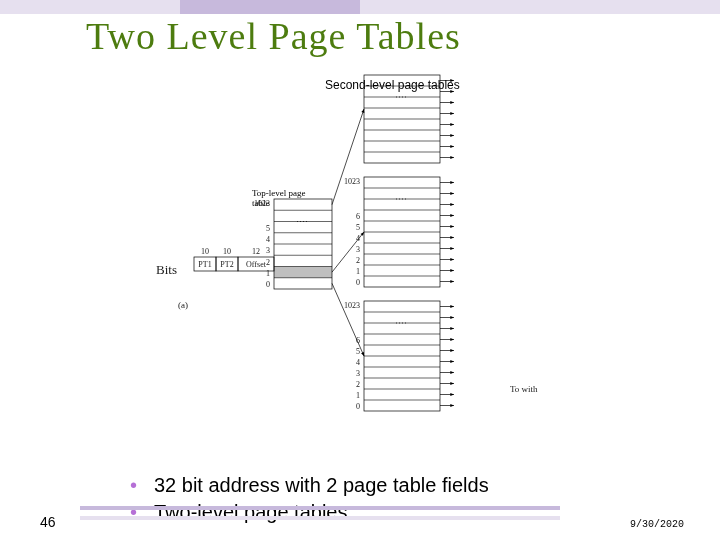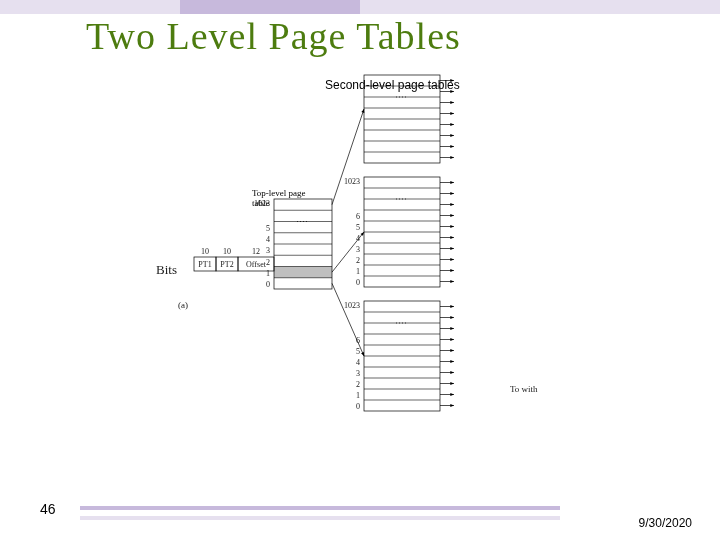--- a/index.html
+++ b/index.html
@@ -11,23 +11,23 @@
   svg{display:block}
   .lbl-second{position:absolute;left:325px;top:78px;font-size:12px;font-family:Verdana,sans-serif}
   .lbl-top{position:absolute;left:252px;top:188px;width:60px;font-size:9px;font-family:Liberation Serif, serif;text-align:left;line-height:1.15}
   .lbl-right{position:absolute;left:510px;top:128px;width:64px;font-size:9px;font-family:'Times New Roman',serif;line-height:1.05;color:#1a1a1a}
   .lbl-topages{position:absolute;left:510px;top:385px;width:50px;font-size:9px;font-family:'Times New Roman',serif;line-height:1.05;color:#1a1a1a}
   .lbl-bits{position:absolute;left:156px;top:262px;font-size:13px;font-family:'Times New Roman',serif;color:#1a1a1a}
   .lbl-a{position:absolute;left:178px;top:300px;font-size:9px;font-family:'Times New Roman',serif;color:#1a1a1a}
   .bullets{position:absolute;left:90px;top:452px;font-family:Verdana,sans-serif;font-size:20px;color:#000}
   .bullets li{list-style:none;position:relative;padding-left:24px;line-height:1.35}
   .bullets li::before{content:"•";position:absolute;left:0;top:0;color:#b56fd6;font-size:20px}
-  .ftr-left{position:absolute;left:40px;bottom:23px;font-size:14px;font-family:Verdana,sans-serif}
+  .ftr-left{position:absolute;left:40px;bottom:10px;font-size:14px;font-family:Verdana,sans-serif}
   .underline{position:absolute;left:80px;bottom:20px;width:480px;height:6px;border-top:4px solid #c7b9dc;border-bottom:4px solid #e6e0ef}
-  .ftr-right{position:absolute;right:28px;bottom:10px;font-size:12px;font-family:Liberation Sans, sans-serif}
+  .ftr-right{position:absolute;right:36px;bottom:10px;font-size:10px;font-family:Liberation Mono, monospace}
   .tinyn{font-size:8px;font-family:'Times New Roman',serif;fill:#1a1a1a}
 </style>
 </head>
 <body>
 
 <div class="slide">
   <div class="topbar"></div>
   <div class="topbar-dark"></div>
 
   <div class="title">Two Level Page Tables</div>
@@ -242,17 +242,21 @@
         <text x="51" y="195" class="tinyn" text-anchor="middle">10</text>
         <rect x="62" y="198" width="22" height="14" fill="none" stroke="#000" stroke-width="0.7"></rect>
         <text x="73" y="208" class="tinyn" text-anchor="middle">PT2</text>
         <text x="73" y="195" class="tinyn" text-anchor="middle">10</text>
         <rect x="84" y="198" width="36" height="14" fill="none" stroke="#000" stroke-width="0.7"></rect>
         <text x="102" y="208" class="tinyn" text-anchor="middle">Offset</text>
         <text x="102" y="195" class="tinyn" text-anchor="middle">12</text>
       </svg>
   </div>
 
+  <ul class="bullets">
+    <li><span>32 bit address with 2 page table fields</span></li>
+    <li><span>Two-level page tables</span></li>
+  </ul>
 
   <div class="underline"></div>
   <div class="ftr-left">46</div>
   <div class="ftr-right">9/30/2020</div>
 </div>
 
 </body></html>

